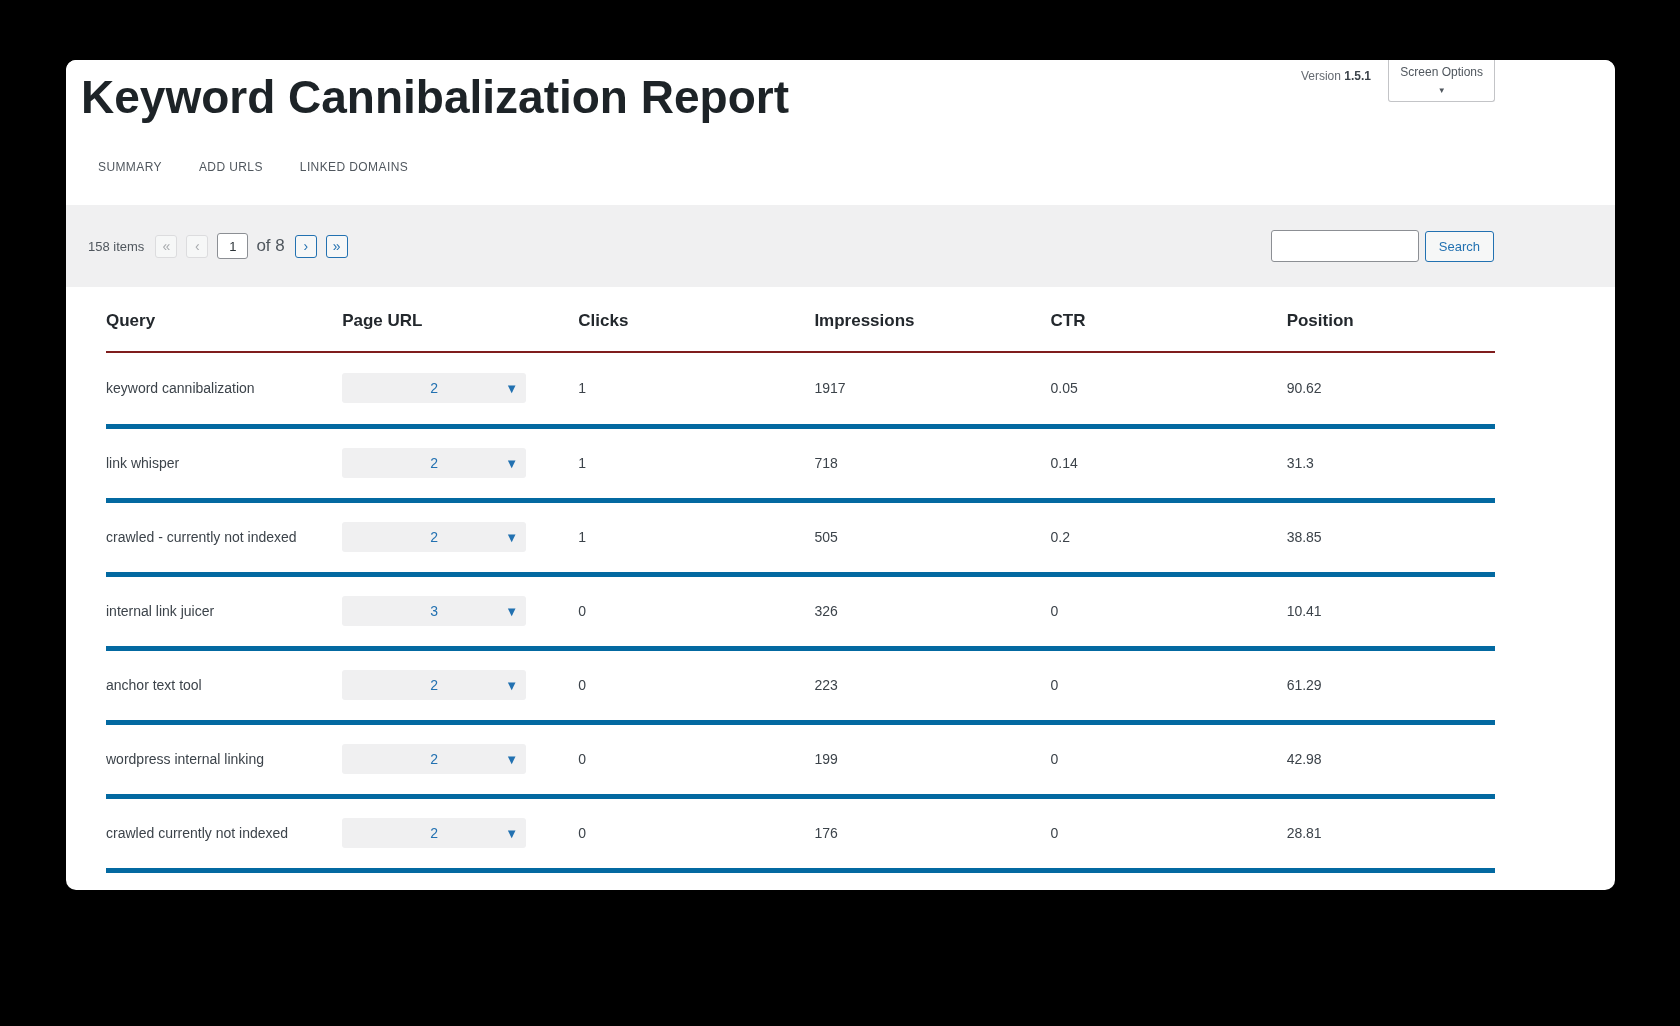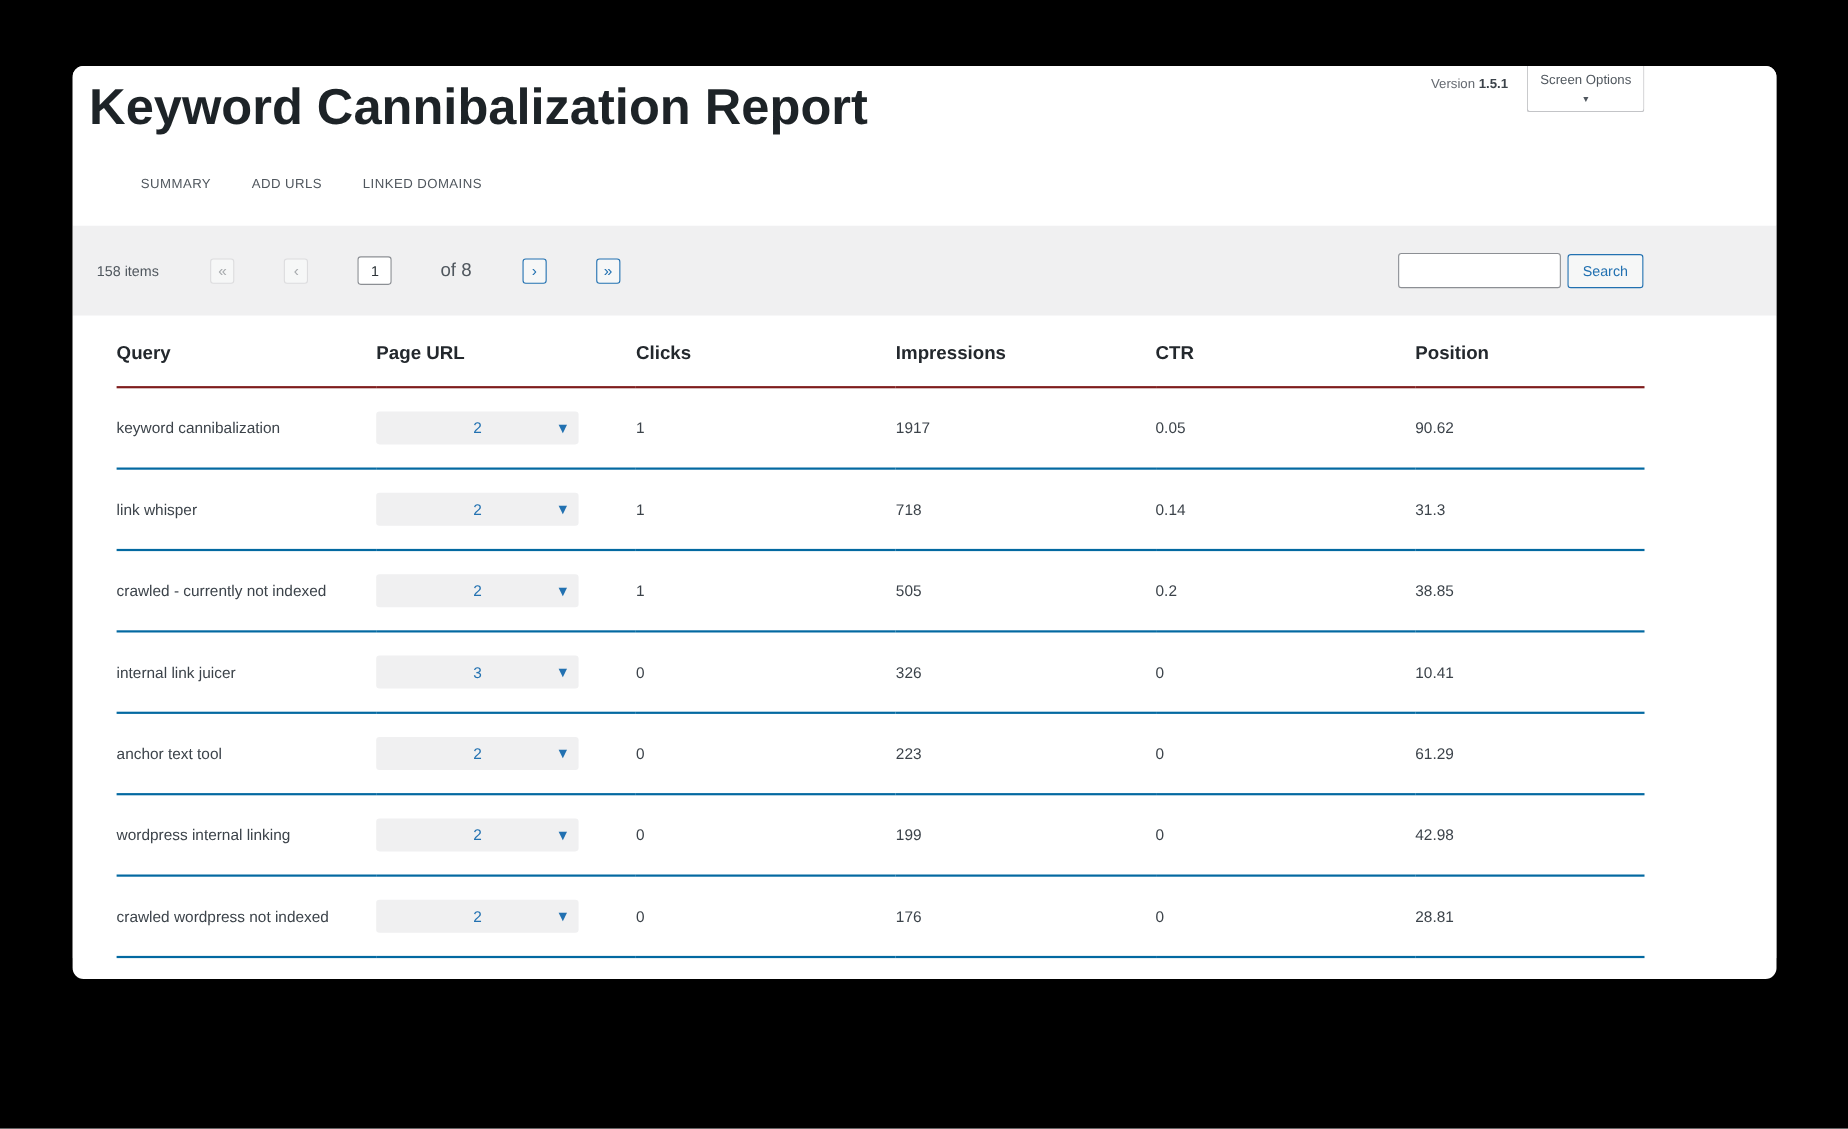--- a/index.html
+++ b/index.html
@@ -37,31 +37,31 @@
     padding: 5px 11px 6px;
     font-size: 12px; color: #50575e; cursor: pointer;
     font-family: inherit;
     flex-direction: column;
   }
   .so-arrow { font-size: 8px; color: #50575e; line-height: 1; }
   .page-title {
     position: absolute; left: 15px; top: 10px; margin: 0;
     font-size: 46px; font-weight: 700; color: var(--color-title, #1d2327);
   }
-  .tabs { position: absolute; left: 62px; top: 100px; display: flex; gap: 37px; }
+  .tabs { position: absolute; left: 32px; top: 100px; display: flex; gap: 37px; }
   .tab { font-size: 12px; letter-spacing: 0.4px; color: #50575e; text-decoration: none; cursor: pointer; }
 
   
   .toolbar {
     height: 82px;
     background: var(--color-toolbar-bg, #f0f0f1);
     display: flex; align-items: center; justify-content: space-between;
     padding: 0 121px 0 22px;
   }
-  .pagination { display: flex; align-items: center; gap: 36px; }
+  .pagination { display: flex; align-items: center; }
   .items-count { font-size: 13px; color: #50575e; margin-right: 11px; }
   .page-btn {
     display: inline-flex; align-items: center; justify-content: center;
     width: 22px; height: 23px; margin-right: 9px; border-radius: 3px;
     font-size: 14px; text-decoration: none; cursor: pointer; line-height: 1;
   }
   .page-btn.disabled { background: #f6f7f7; border: 1px solid #dcdcde; color: #a7aaad; }
   .page-btn.enabled { background: #f6f7f7; border: 1px solid var(--color-accent, #2271b1); color: var(--color-accent, #2271b1); }
   .page-input {
     width: 31px; height: 26px; margin-right: 8px; padding: 0;
@@ -91,21 +91,21 @@
   table { width: 100%; border-collapse: collapse; table-layout: fixed; }
   th {
     text-align: left; font-size: 17px; font-weight: 700; color: #23282d;
     padding: 24px 10px 20px 0; border-bottom: 2px solid #7f1d1d;
   }
   th.w-std { width: 17%; }
   th.w-last { width: 15%; }
   td {
     font-size: 14px; color: #3c434a;
     padding: 10px 10px 10px 0; height: 74px;
-    border-bottom: 2px solid #0369a1;
+    border-bottom: 5px solid #0369a1;
     vertical-align: middle;
   }
   .query-text { display: inline-block; max-width: 195px; line-height: 1.6; }
   .url-dropdown {
     position: relative; width: 184px; height: 30px; border-radius: 3px;
     background: #f0f0f1;
     display: flex; align-items: center; justify-content: center;
     cursor: pointer;
   }
   .dd-count { font-size: 14px; color: var(--color-accent, #2271b1); }
@@ -244,21 +244,21 @@
               <span class="dd-arrow">▼</span>
             </div>
           </td>
           <td>0</td>
           <td>199</td>
           <td>0</td>
           <td>42.98</td>
         </tr>
 
         <tr>
-          <td><span class="query-text">crawled wordpress not indexed</span></td>
+          <td><span class="query-text">crawled currently not indexed</span></td>
           <td>
             <div class="url-dropdown">
               <span class="dd-count">2</span>
               <span class="dd-arrow">▼</span>
             </div>
           </td>
           <td>0</td>
           <td>176</td>
           <td>0</td>
           <td>28.81</td>

